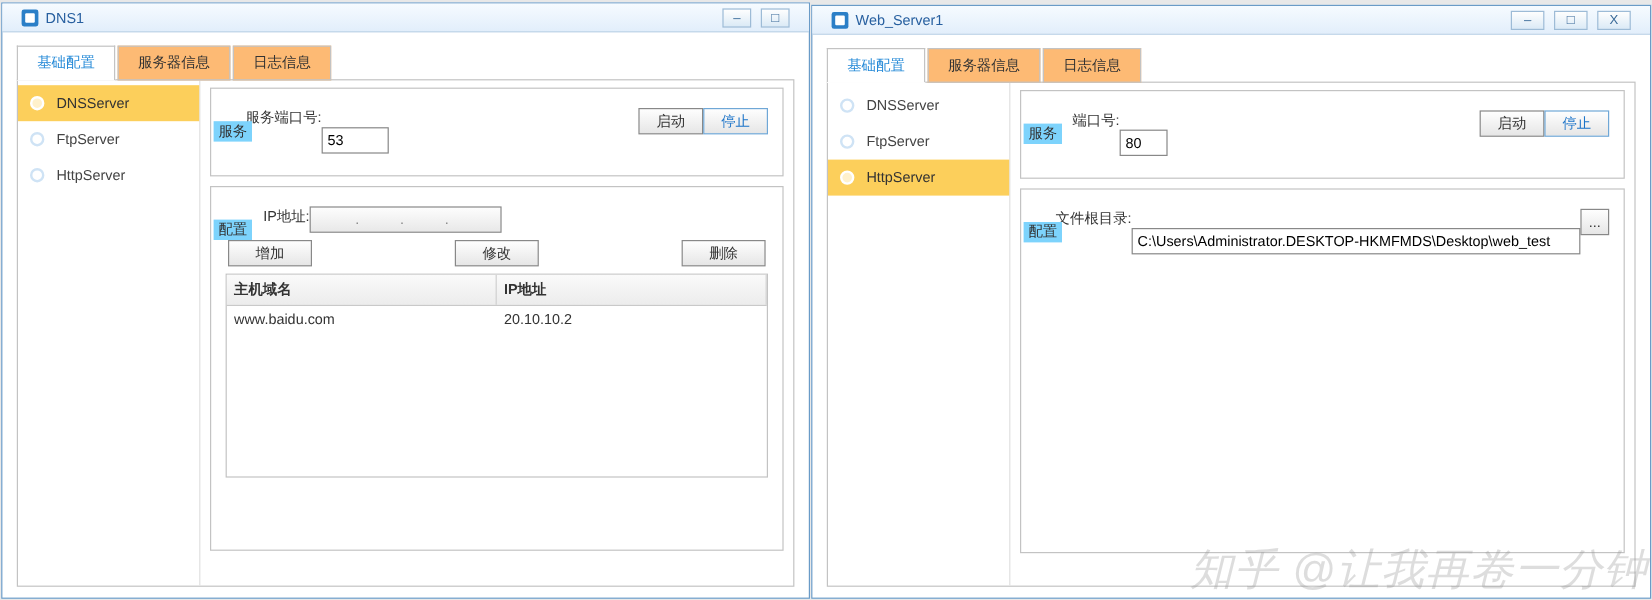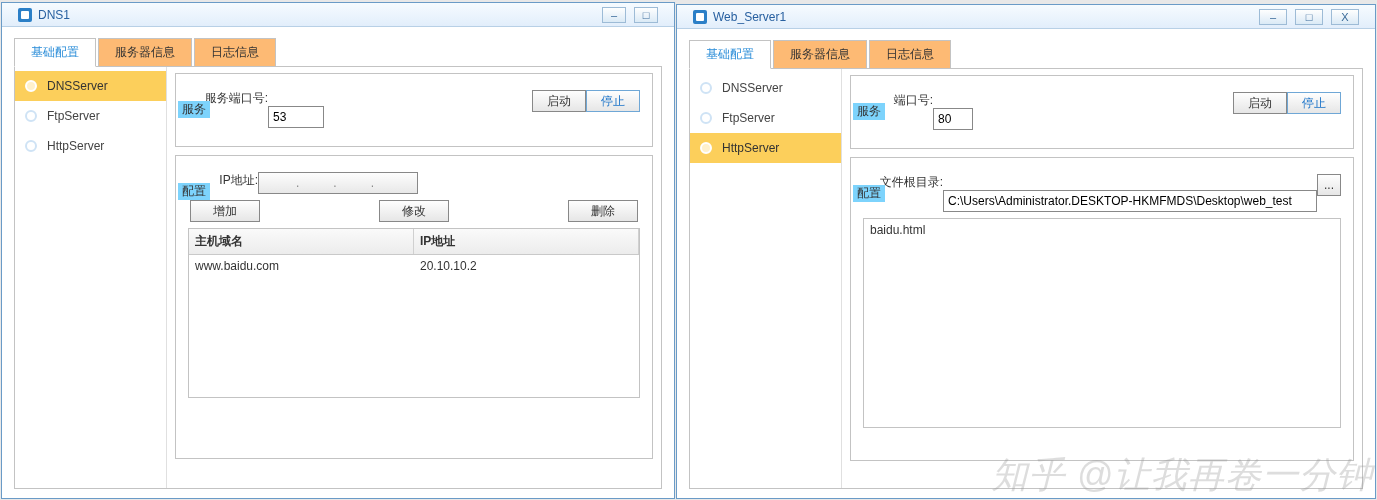--- a/index.html
+++ b/index.html
@@ -294,22 +294,19 @@
             <button class="btn accent">停止</button>
           </div>
         </div>
         <div class="fieldset" style="height:304px">
           <span class="legend">配置</span>
           <div class="row">
             <span class="label wide">文件根目录:</span>
             <input type="text" class="tb" style="flex: 1 1 0%;" value="C:\Users\Administrator.DESKTOP-HKMFMDS\Desktop\web_test">
             <button class="btn browse">...</button>
           </div>
-          <div class="listbox">
-            <div>baidu.html</div>
-          </div>
         </div>
       </div>
     </div>
   </div>
 </div>
 
 <div class="watermark">知乎 @让我再卷一分钟</div>
 
 </body></html>

